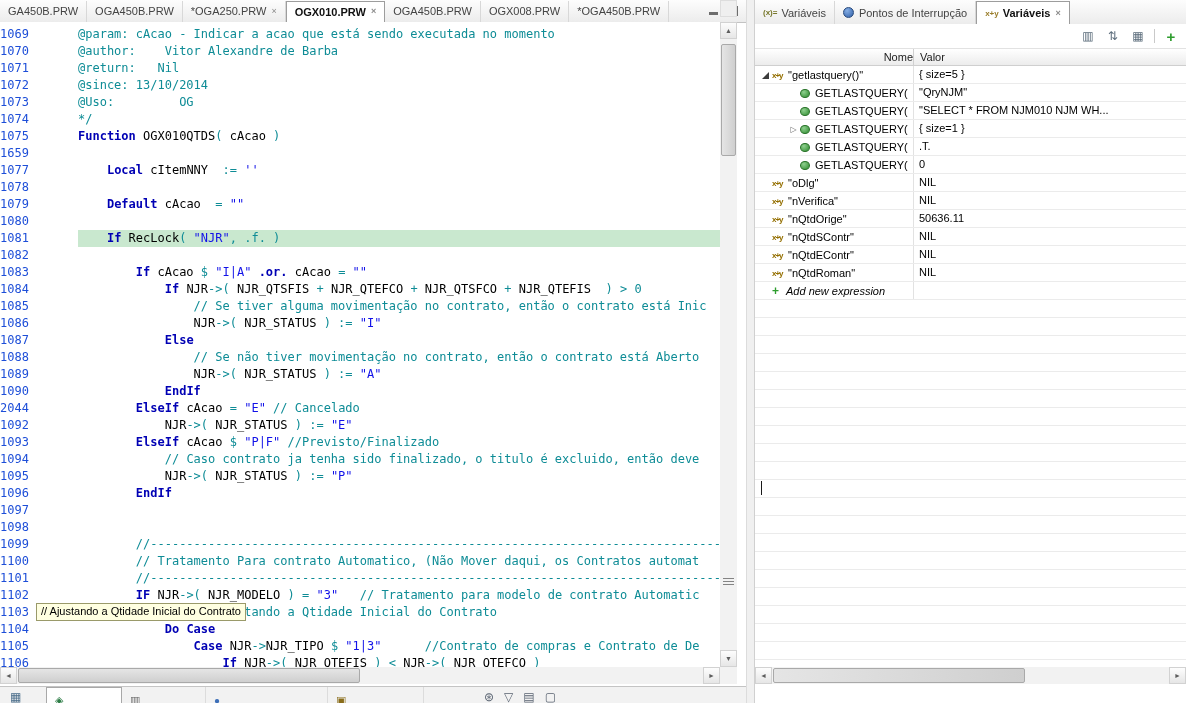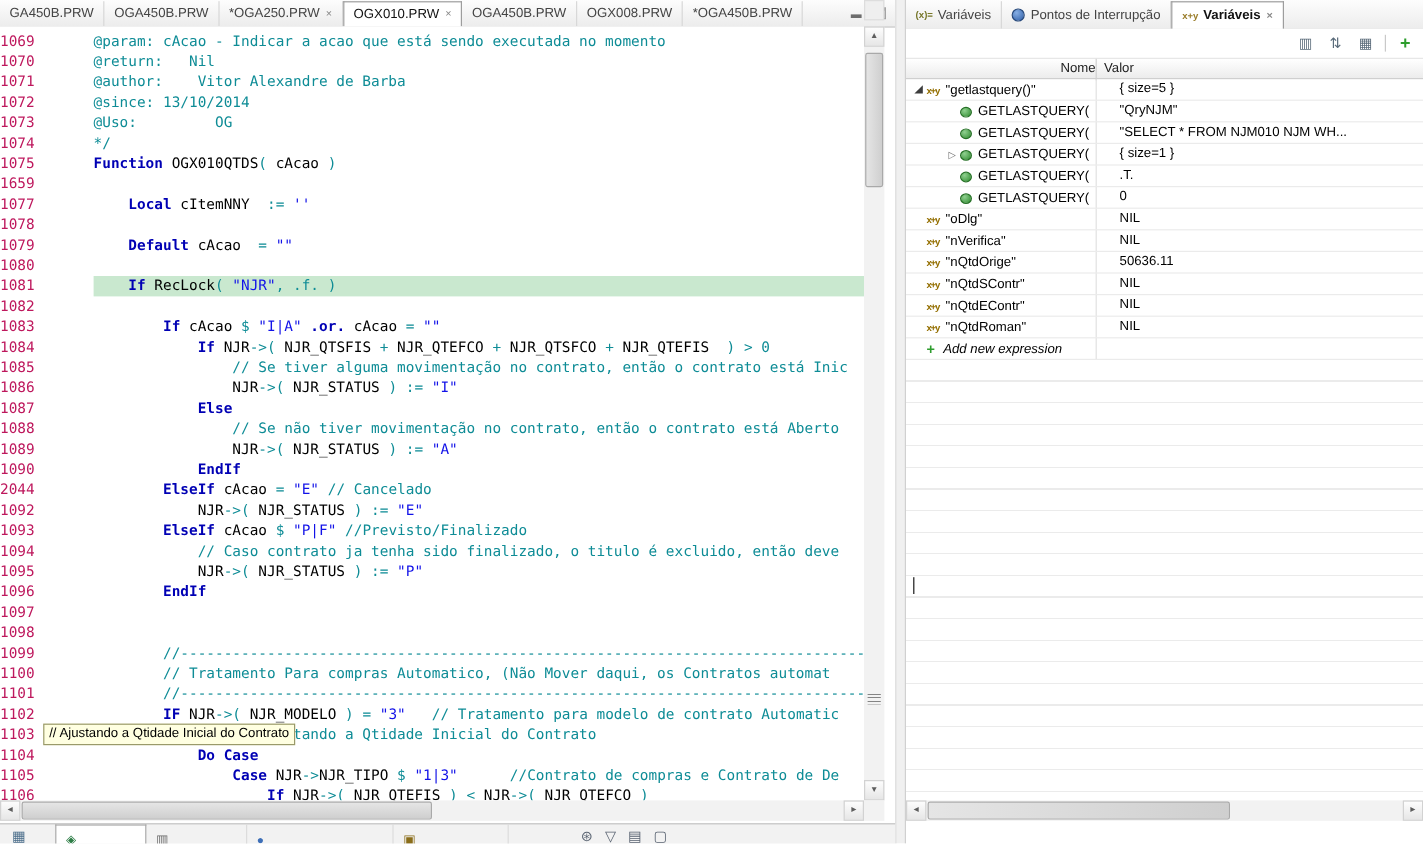--- a/index.html
+++ b/index.html
@@ -7,31 +7,31 @@
        font-family:"Liberation Sans",sans-serif;font-size:11px;color:#000;}
 
   
   #editor-area{position:absolute;left:0;top:0;width:746px;height:686px;}
   #editor-tabbar{position:absolute;left:0;top:0;right:0;height:22px;
       background:linear-gradient(#fdfdfd,#ececec);border-bottom:1px solid #c3c3c3;
       display:flex;align-items:flex-end;}
   #editor-tabs{display:flex;height:22px;align-items:center;}
   .etab{height:21px;display:flex;align-items:center;padding:0 8px;font-size:11px;color:#444;
       border-right:1px solid #d8d8d8;white-space:nowrap;cursor:default;box-sizing:border-box;}
-  .etab.active{background:#fff;border:1px solid #9d9d9d;border-bottom:none;font-weight:normal;color:#111;}
+  .etab.active{background:#fff;border:1px solid #9d9d9d;border-bottom:none;font-weight:bold;color:#111;}
   .tab-close{margin-left:5px;font-size:9px;color:#8a8a8a;line-height:9px;}
   #win-controls{margin-left:auto;display:flex;gap:8px;align-items:center;padding:0 8px 6px 0;}
   .win-min{width:11px;height:10px;position:relative;}
   .win-min::after{content:'';position:absolute;left:1px;right:1px;bottom:1px;height:3px;background:#6d6d6d;}
   .win-max{width:11px;height:10px;border:1px solid #6d6d6d;border-top-width:3px;box-sizing:border-box;}
 
   #editor-body{position:absolute;top:22px;left:0;width:720px;height:645px;overflow:hidden;background:#fff;}
   #gutter{position:absolute;left:0;top:4px;width:34px;}
   .ln{height:17px;line-height:17px;font-family:"DejaVu Sans Mono",monospace;font-size:12px;
-      color:#be185d;text-align:right;padding-right:6px;}
+      color:#1d4ed8;text-align:right;padding-right:6px;}
   #code{position:absolute;left:36px;top:4px;right:0;margin-left:42px;}
   .cl{height:17px;line-height:17px;font-family:"DejaVu Sans Mono",monospace;font-size:12px;white-space:pre;}
   .cl.hl{background:#c9e8cf;}
   .tk-k{color:#0000b4;font-weight:bold;}
   .tk-s{color:#1212e8;}
   .tk-c{color:#0e8c96;}
   .tk-o{color:#0e8c96;}
   .tk-n{color:#0e8c96;}
   .tk-p{color:#000;}
 
@@ -85,21 +85,21 @@
       border-top:1px solid #e2e2e2;box-sizing:border-box;}
   .hc{position:absolute;top:0;height:18px;line-height:17px;font-size:11px;color:#222;text-align:right;}
   #hc-nome{left:0;width:158px;padding-left:24px;box-sizing:border-box;}
   #hc-valor{left:158px;padding-left:6px;border-left:1px solid #d0d0d0;}
   #col-divider{position:absolute;left:158px;top:18px;bottom:0;width:1px;background:#e2e2e2;}
   #expr-rows{position:absolute;left:0;top:18px;right:0;}
   .xrow{position:relative;height:18px;border-bottom:1px solid #ebebeb;box-sizing:border-box;}
   .xname{position:absolute;left:0;top:0;width:158px;height:18px;line-height:17px;
       white-space:nowrap;overflow:hidden;display:flex;align-items:center;box-sizing:border-box;}
   .xval{position:absolute;left:158px;right:0;top:0;height:18px;line-height:17px;
-      padding-left:20px;white-space:nowrap;overflow:hidden;}
+      padding-left:6px;white-space:nowrap;overflow:hidden;}
   .exp{display:inline-block;width:13px;text-align:center;flex:none;}
   .exp.open::before{content:'';display:inline-block;width:0;height:0;
       border-bottom:7px solid #3c3c3c;border-left:7px solid transparent;}
   .exp.closed{font-size:8px;color:#6e6e6e;}
   .ic-watch{flex:none;width:16px;font-size:8px;font-weight:bold;color:#946f00;letter-spacing:-1px;}
   .ic-member{flex:none;width:10px;height:9px;margin-right:5px;border-radius:50%;
       background:radial-gradient(circle at 35% 30%,#8fd08f,#2f8b2f);border:1px solid #257025;box-sizing:border-box;}
   .ic-add{flex:none;width:14px;color:#2e9d2e;font-weight:bold;font-size:12px;}
   .xlabel{font-size:11px;color:#000;}
   .xlabel.italic{font-style:italic;}
@@ -196,22 +196,22 @@
         <div class="ln">1100</div>
         <div class="ln">1101</div>
         <div class="ln">1102</div>
         <div class="ln">1103</div>
         <div class="ln">1104</div>
         <div class="ln">1105</div>
         <div class="ln">1106</div>
       </div>
     <div id="code">
         <div class="cl"><span class="tk-c">@param: cAcao - Indicar a acao que está sendo executada no momento</span></div>
+        <div class="cl"><span class="tk-c">@author:    Vitor Alexandre de Barba</span></div>
         <div class="cl"><span class="tk-c">@return:   Nil</span></div>
-        <div class="cl"><span class="tk-c">@author:    Vitor Alexandre de Barba</span></div>
         <div class="cl"><span class="tk-c">@since: 13/10/2014</span></div>
         <div class="cl"><span class="tk-c">@Uso:         OG</span></div>
         <div class="cl"><span class="tk-c">*/</span></div>
         <div class="cl"><span class="tk-k">Function</span><span class="tk-p"> OGX010QTDS</span><span class="tk-o">( </span><span class="tk-p">cAcao</span><span class="tk-o"> )</span></div>
         <div class="cl"></div>
         <div class="cl"><span class="tk-p">    </span><span class="tk-k">Local</span><span class="tk-p"> cItemNNY  </span><span class="tk-o">:=</span><span class="tk-p"> </span><span class="tk-s">''</span></div>
         <div class="cl"></div>
         <div class="cl"><span class="tk-p">    </span><span class="tk-k">Default</span><span class="tk-p"> cAcao  </span><span class="tk-o">=</span><span class="tk-p"> </span><span class="tk-s">""</span></div>
         <div class="cl"></div>
         <div class="cl hl"><span class="tk-p">    </span><span class="tk-k">If</span><span class="tk-p"> RecLock</span><span class="tk-o">( </span><span class="tk-s">"NJR"</span><span class="tk-o">, .f. )</span></div>
@@ -226,21 +226,21 @@
         <div class="cl"><span class="tk-p">            </span><span class="tk-k">EndIf</span></div>
         <div class="cl"><span class="tk-p">        </span><span class="tk-k">ElseIf</span><span class="tk-p"> cAcao </span><span class="tk-o">= </span><span class="tk-s">"E"</span><span class="tk-p"> </span><span class="tk-c">// Cancelado</span></div>
         <div class="cl"><span class="tk-p">            NJR</span><span class="tk-o">-&gt;( </span><span class="tk-p">NJR_STATUS </span><span class="tk-o">) := </span><span class="tk-s">"E"</span></div>
         <div class="cl"><span class="tk-p">        </span><span class="tk-k">ElseIf</span><span class="tk-p"> cAcao </span><span class="tk-o">$ </span><span class="tk-s">"P|F"</span><span class="tk-p"> </span><span class="tk-c">//Previsto/Finalizado</span></div>
         <div class="cl"><span class="tk-p">            </span><span class="tk-c">// Caso contrato ja tenha sido finalizado, o titulo é excluido, então deve</span></div>
         <div class="cl"><span class="tk-p">            NJR</span><span class="tk-o">-&gt;( </span><span class="tk-p">NJR_STATUS </span><span class="tk-o">) := </span><span class="tk-s">"P"</span></div>
         <div class="cl"><span class="tk-p">        </span><span class="tk-k">EndIf</span></div>
         <div class="cl"></div>
         <div class="cl"></div>
         <div class="cl"><span class="tk-p">        </span><span class="tk-c">//----------------------------------------------------------------------------------------</span></div>
-        <div class="cl"><span class="tk-p">        </span><span class="tk-c">// Tratamento Para compras Automatico, (Não Mover daqui, os Contratos automat</span></div>
+        <div class="cl"><span class="tk-p">        </span><span class="tk-c">// Tratamento Para contrato Automatico, (Não Mover daqui, os Contratos automat</span></div>
         <div class="cl"><span class="tk-p">        </span><span class="tk-c">//----------------------------------------------------------------------------------------</span></div>
         <div class="cl"><span class="tk-p">        </span><span class="tk-k">IF</span><span class="tk-p"> NJR</span><span class="tk-o">-&gt;( </span><span class="tk-p">NJR_MODELO </span><span class="tk-o">) = </span><span class="tk-s">"3"</span><span class="tk-p">   </span><span class="tk-c">// Tratamento para modelo de contrato Automatic</span></div>
         <div class="cl"><span class="tk-p">                </span><span class="tk-c">// Ajustando a Qtidade Inicial do Contrato</span></div>
         <div class="cl"><span class="tk-p">            </span><span class="tk-k">Do Case</span></div>
         <div class="cl"><span class="tk-p">                </span><span class="tk-k">Case</span><span class="tk-p"> NJR</span><span class="tk-o">-&gt;</span><span class="tk-p">NJR_TIPO </span><span class="tk-o">$ </span><span class="tk-s">"1|3"</span><span class="tk-p">      </span><span class="tk-c">//Contrato de compras e Contrato de De</span></div>
         <div class="cl"><span class="tk-p">                    </span><span class="tk-k">If</span><span class="tk-p"> NJR</span><span class="tk-o">-&gt;( </span><span class="tk-p">NJR_QTEFIS </span><span class="tk-o">) &lt; </span><span class="tk-p">NJR</span><span class="tk-o">-&gt;( </span><span class="tk-p">NJR_QTEFCO </span><span class="tk-o">)</span></div>
       </div>
     <div id="tooltip">// Ajustando a Qtidade Inicial do Contrato</div>
   </div>
 

